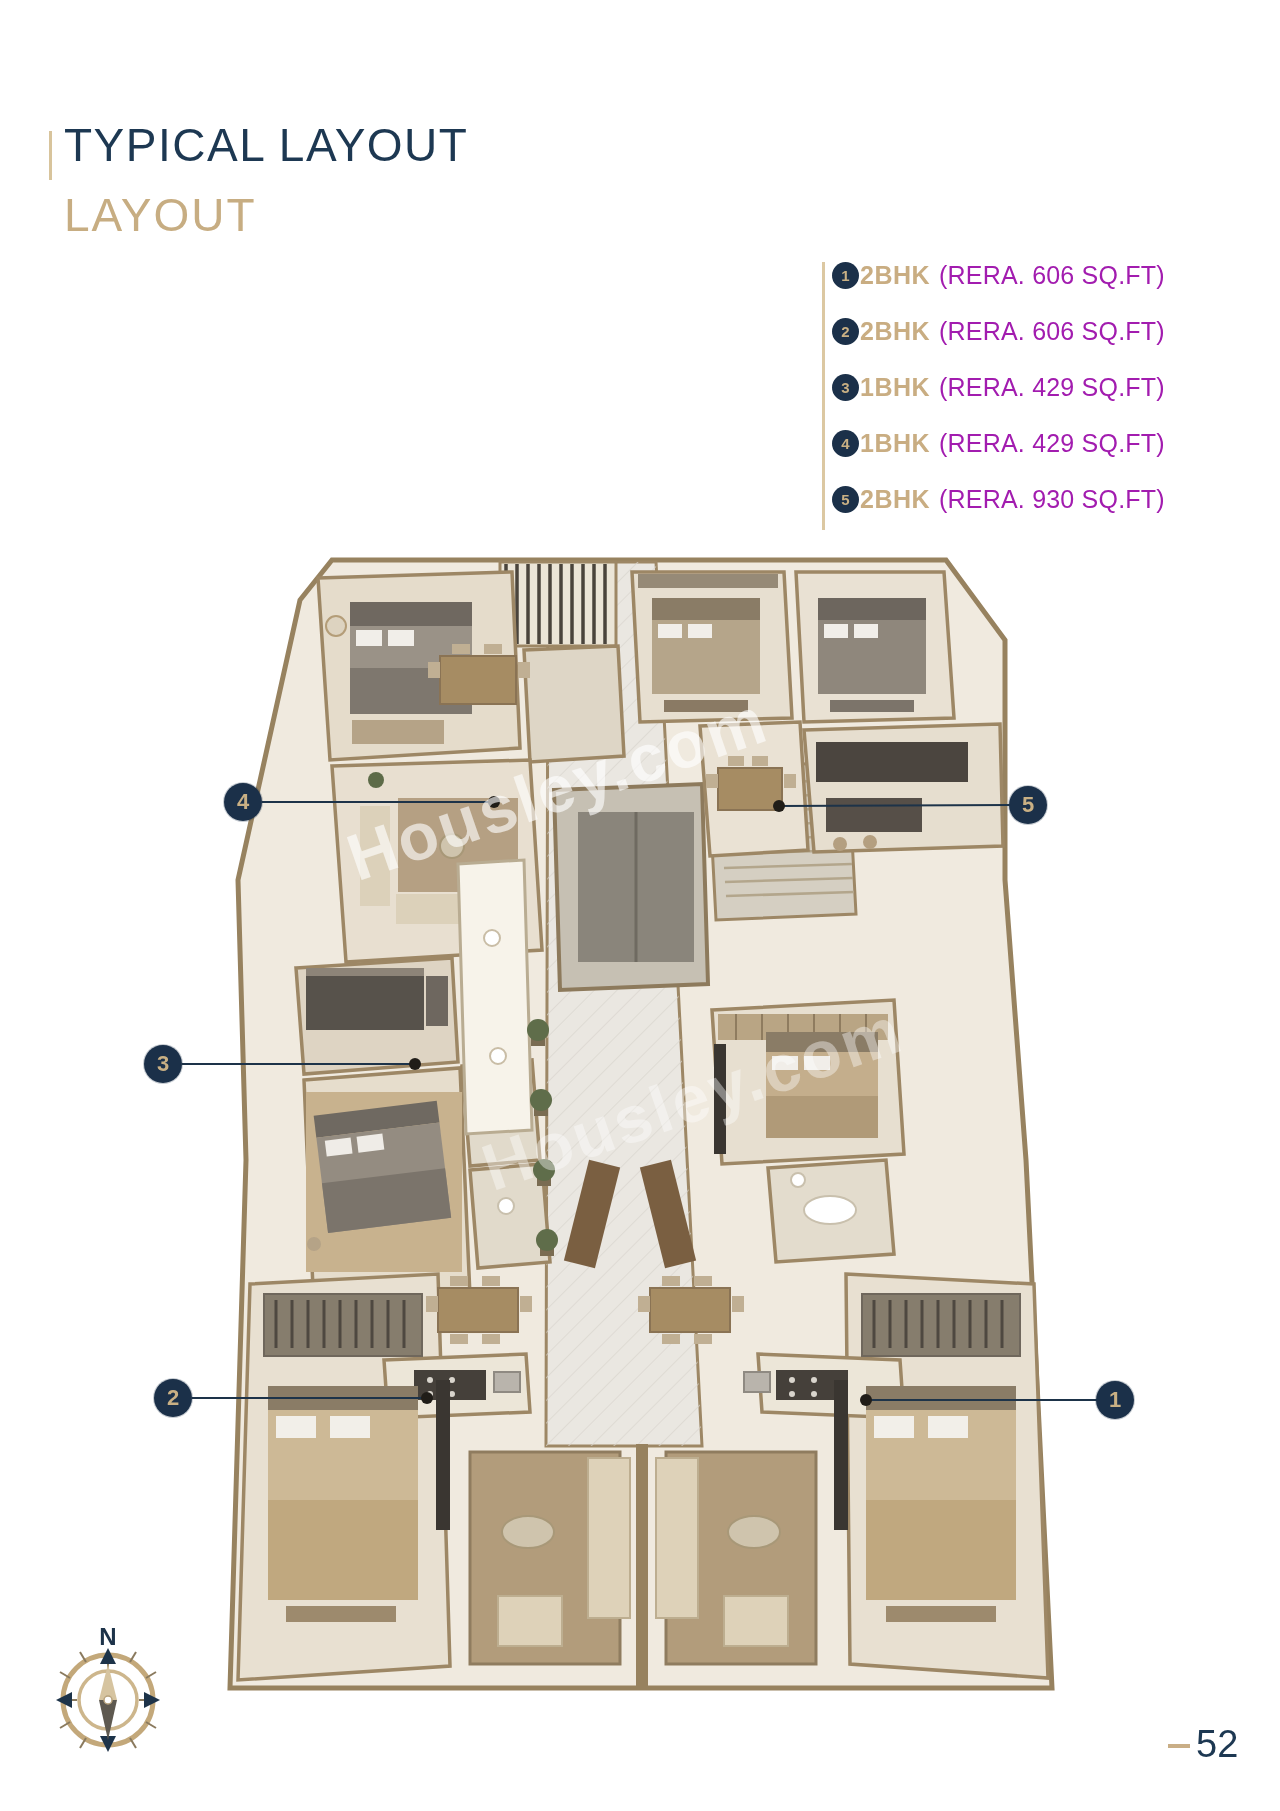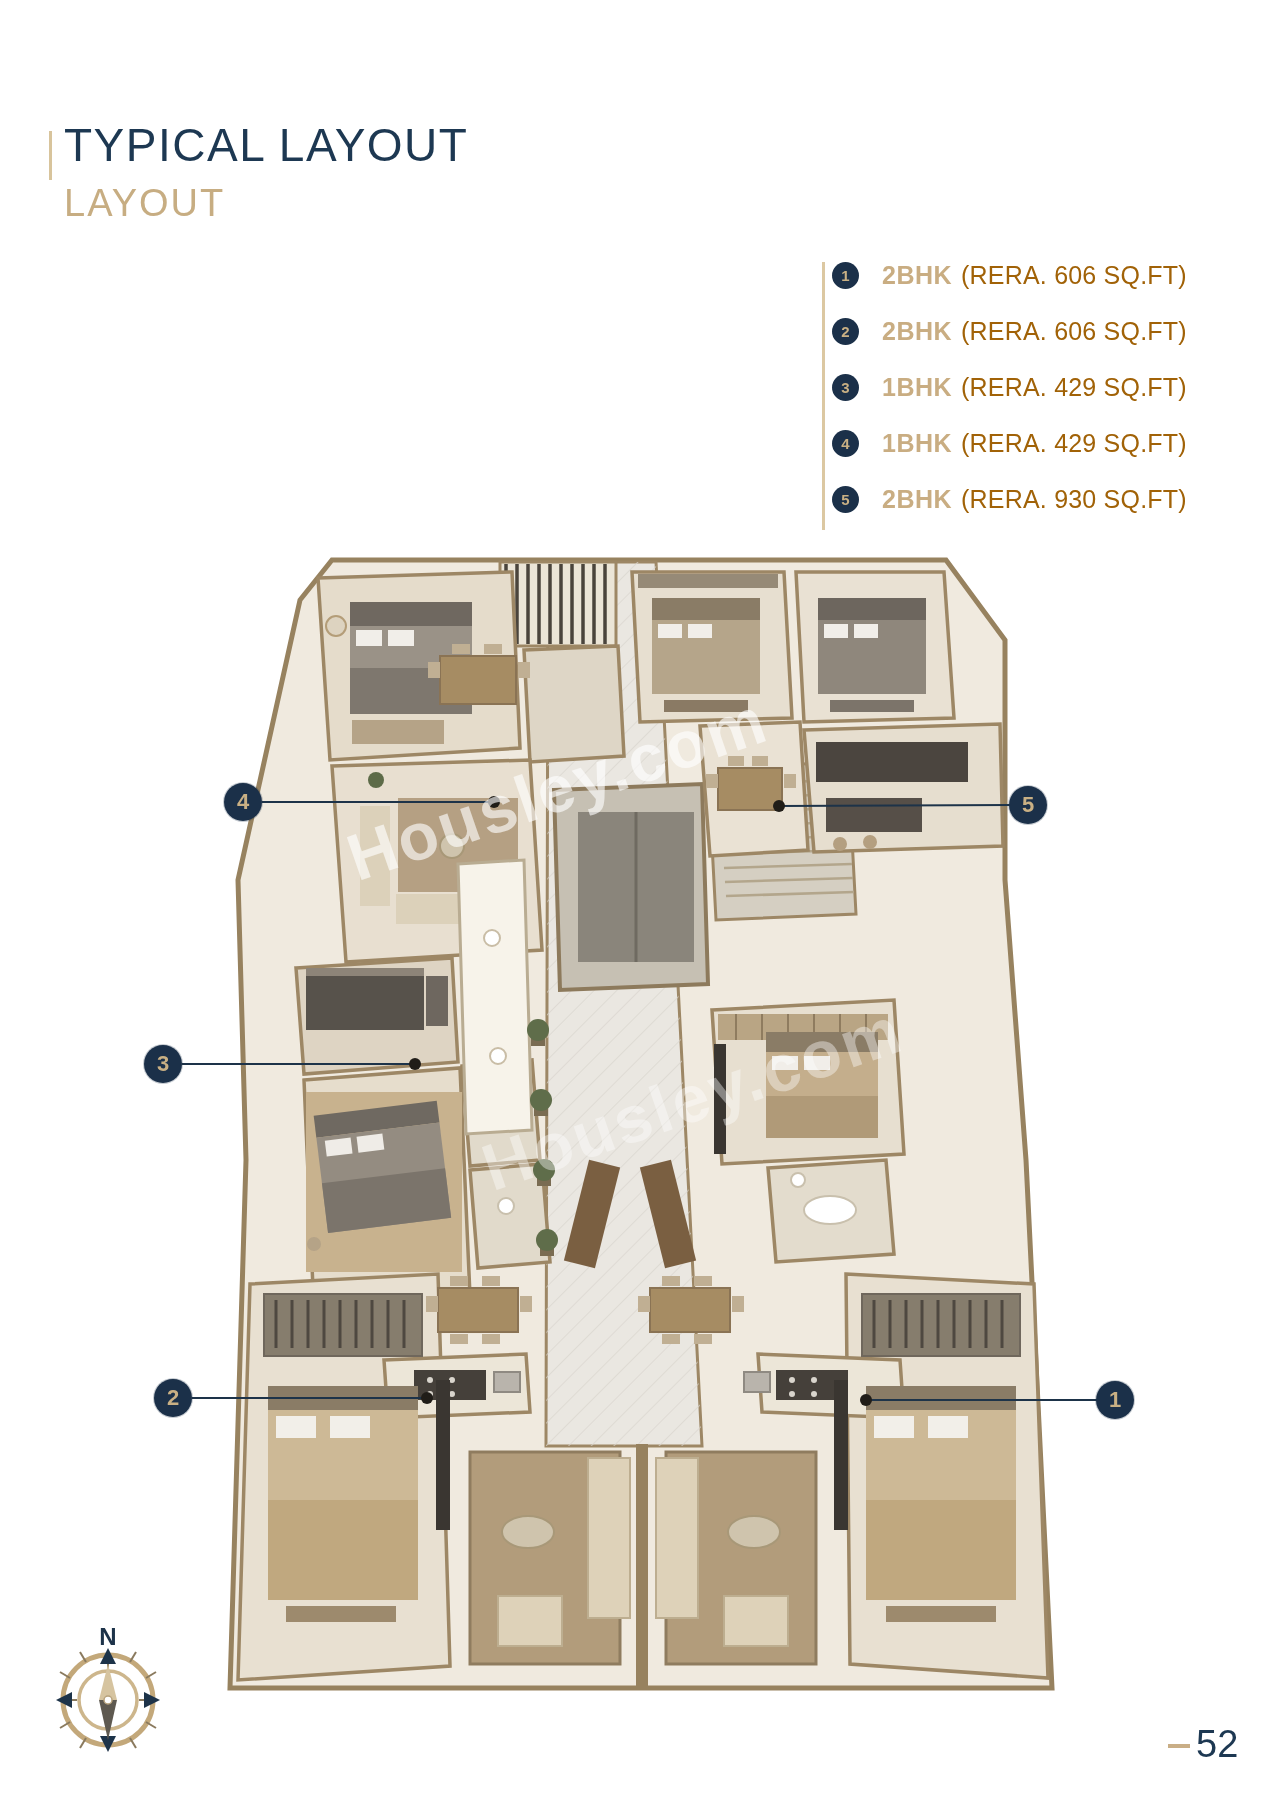--- a/index.html
+++ b/index.html
@@ -2,29 +2,29 @@
 <html><head>
 <meta charset="utf-8">
 <style>
   html,body{margin:0;padding:0;background:#ffffff;}
   body{width:1280px;height:1811px;position:relative;overflow:hidden;
        font-family:"Liberation Sans",sans-serif;-webkit-font-smoothing:antialiased;}
   .abs{position:absolute;}
   
   .title-bar{left:49px;top:131px;width:3px;height:49px;background:#d8c49c;}
   .title-l1{left:64px;top:118px;font-size:46px;letter-spacing:1.5px;color:#1d3852;font-weight:400;}
-  .title-l2{left:64px;top:182px;font-size:38px;letter-spacing:2px;color:#c7ad82;font-weight:400;}
+  .title-l2{left:64px;top:188px;font-size:46px;letter-spacing:2px;color:#c7ad82;font-weight:400;}
   
   .legend-line{left:822px;top:262px;width:3px;height:268px;background:#dcc8a2;}
   .legend{left:832px;top:262px;display:flex;flex-direction:column;}
   .legend-row{display:flex;align-items:center;height:27px;margin-bottom:29px;}
   .legend-badge{width:27px;height:27px;border-radius:50%;background:#1b3049;color:#c9b084;
         display:flex;align-items:center;justify-content:center;font-size:15px;font-weight:700;flex:0 0 27px;}
-  .legend-type{color:#c9ad82;font-weight:700;font-size:25px;margin-left:23px;letter-spacing:.5px;}
-  .legend-detail{color:#a16207;font-size:25px;margin-left:9px;letter-spacing:.2px;}
+  .legend-type{color:#c9ad82;font-weight:700;font-size:25px;margin-left:1px;letter-spacing:.5px;}
+  .legend-detail{color:#a21caf;font-size:25px;margin-left:9px;letter-spacing:.2px;}
   
   .callout{width:38px;height:38px;border-radius:50%;background:#1b3049;color:#c9b084;
         display:flex;align-items:center;justify-content:center;font-size:22px;font-weight:700;
         box-shadow:0 0 0 1px rgba(27,48,73,.25);}
   
   .page-dash{left:1168px;top:1744px;width:22px;height:4px;background:#c9ae86;}
   .page-num{left:1196px;top:1723px;font-size:38px;font-weight:500;color:#1d3852;}
 </style>
 </head>
 <body>

